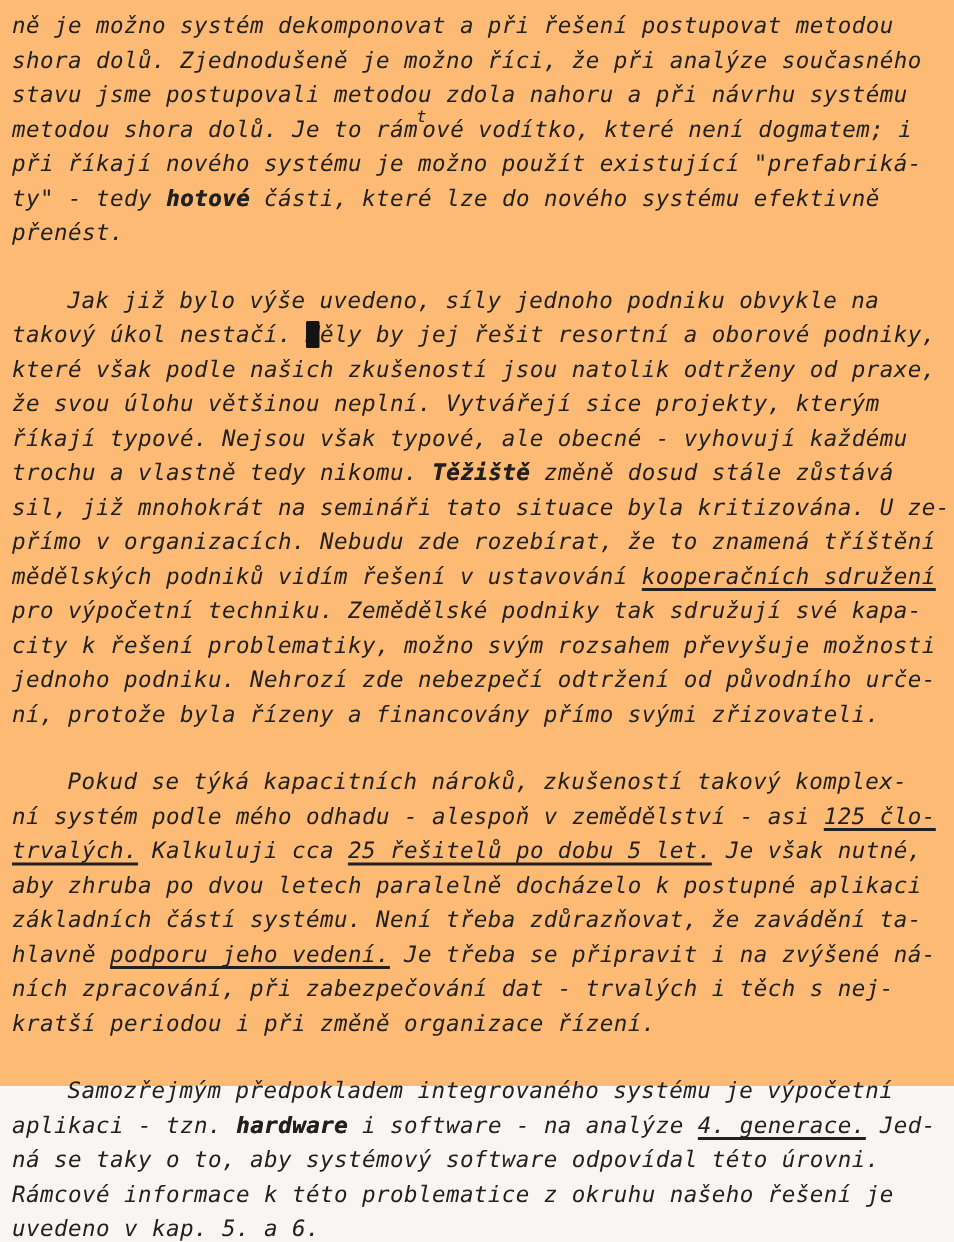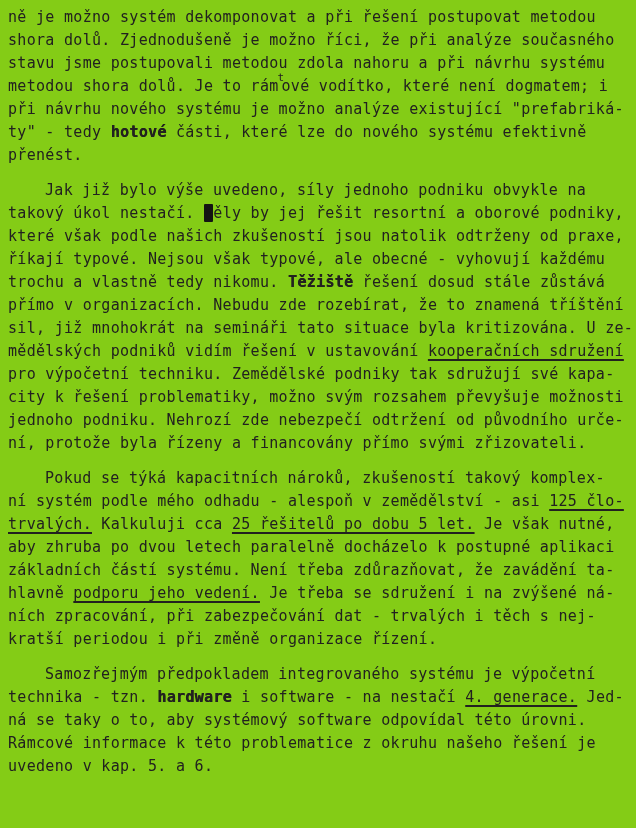--- a/index.html
+++ b/index.html
@@ -8,32 +8,33 @@
     background: #f7f6f2;
   }
   body {
     width: 636px;
     height: 828px;
     overflow: hidden;
   }
   .page {
     box-sizing: border-box;
     width: 636px;
-    height: 828px;
+    height: 724px;
     padding: 6px 6px 0 8px;
-    background: #84cc16;
+    background: #fdba74;
     color: #222120;
     font-family: "DejaVu Sans Mono", "Liberation Mono", monospace;
     font-size: 15px;
     line-height: 23px;
     letter-spacing: 0.3px;
+    font-style: italic;
     -webkit-font-smoothing: antialiased;
   }
   .paragraph { margin: 0; }
-  .paragraph + .paragraph { margin-top: 12px; }
+  .paragraph + .paragraph { margin-top: 22px; }
   .line {
     white-space: pre;
     height: 23px;
   }
   .line.indent { padding-left: 37px; }
   .seg { display: inline; }
   .u {
     text-decoration: underline;
     text-decoration-thickness: 1.5px;
     text-underline-offset: 3px;
@@ -58,48 +59,49 @@
 </style>
 </head>
 <body>
 
 <div class="page">
     <div class="paragraph">
       <div class="line"><span class="seg">ně je možno systém dekomponovat a při řešení postupovat metodou</span></div>
       <div class="line"><span class="seg">shora dolů. Zjednodušeně je možno říci, že při analýze současného</span></div>
       <div class="line"><span class="seg">stavu jsme postupovali metodou zdola nahoru a při návrhu systému</span></div>
       <div class="line"><span class="seg">metodou shora dolů. Je to rám</span><span class="seg ins">t</span><span class="seg">ové vodítko, které není dogmatem; i</span></div>
-      <div class="line"><span class="seg">při návrhu nového systému je možno analýze existující "prefabriká-</span></div>
+      <div class="line"><span class="seg">při říkají nového systému je možno použít existující "prefabriká-</span></div>
       <div class="line"><span class="seg">ty" - tedy </span><span class="seg b">hotové</span><span class="seg"> části, které lze do nového systému efektivně</span></div>
       <div class="line"><span class="seg">přenést.</span></div>
     </div>
     <div class="paragraph">
       <div class="line indent"><span class="seg">Jak již bylo výše uvedeno, síly jednoho podniku obvykle na</span></div>
       <div class="line"><span class="seg">takový úkol nestačí. </span><span class="seg blot">M</span><span class="seg">ěly by jej řešit resortní a oborové podniky,</span></div>
       <div class="line"><span class="seg">které však podle našich zkušeností jsou natolik odtrženy od praxe,</span></div>
+      <div class="line"><span class="seg">že svou úlohu většinou neplní. Vytvářejí sice projekty, kterým</span></div>
       <div class="line"><span class="seg">říkají typové. Nejsou však typové, ale obecné - vyhovují každému</span></div>
-      <div class="line"><span class="seg">trochu a vlastně tedy nikomu. </span><span class="seg b">Těžiště</span><span class="seg"> řešení dosud stále zůstává</span></div>
+      <div class="line"><span class="seg">trochu a vlastně tedy nikomu. </span><span class="seg b">Těžiště</span><span class="seg"> změně dosud stále zůstává</span></div>
+      <div class="line"><span class="seg">sil, již mnohokrát na semináři tato situace byla kritizována. U ze-</span></div>
       <div class="line"><span class="seg">přímo v organizacích. Nebudu zde rozebírat, že to znamená tříštění</span></div>
-      <div class="line"><span class="seg">sil, již mnohokrát na semináři tato situace byla kritizována. U ze-</span></div>
       <div class="line"><span class="seg">mědělských podniků vidím řešení v ustavování </span><span class="seg u">kooperačních sdružení</span></div>
       <div class="line"><span class="seg">pro výpočetní techniku. Zemědělské podniky tak sdružují své kapa-</span></div>
       <div class="line"><span class="seg">city k řešení problematiky, možno svým rozsahem převyšuje možnosti</span></div>
       <div class="line"><span class="seg">jednoho podniku. Nehrozí zde nebezpečí odtržení od původního urče-</span></div>
       <div class="line"><span class="seg">ní, protože byla řízeny a financovány přímo svými zřizovateli.</span></div>
     </div>
     <div class="paragraph">
       <div class="line indent"><span class="seg">Pokud se týká kapacitních nároků, zkušeností takový komplex-</span></div>
       <div class="line"><span class="seg">ní systém podle mého odhadu - alespoň v zemědělství - asi </span><span class="seg u">125 člo-</span></div>
       <div class="line"><span class="seg u">trvalých.</span><span class="seg"> Kalkuluji cca </span><span class="seg u">25 řešitelů po dobu 5 let.</span><span class="seg"> Je však nutné,</span></div>
       <div class="line"><span class="seg">aby zhruba po dvou letech paralelně docházelo k postupné aplikaci</span></div>
       <div class="line"><span class="seg">základních částí systému. Není třeba zdůrazňovat, že zavádění ta-</span></div>
-      <div class="line"><span class="seg">hlavně </span><span class="seg u">podporu jeho vedení.</span><span class="seg"> Je třeba se sdružení i na zvýšené ná-</span></div>
+      <div class="line"><span class="seg">hlavně </span><span class="seg u">podporu jeho vedení.</span><span class="seg"> Je třeba se připravit i na zvýšené ná-</span></div>
       <div class="line"><span class="seg">ních zpracování, při zabezpečování dat - trvalých i těch s nej-</span></div>
       <div class="line"><span class="seg">kratší periodou i při změně organizace řízení.</span></div>
     </div>
     <div class="paragraph">
       <div class="line indent"><span class="seg">Samozřejmým předpokladem integrovaného systému je výpočetní</span></div>
-      <div class="line"><span class="seg">technika - tzn. </span><span class="seg b">hardware</span><span class="seg"> i software - na nestačí </span><span class="seg u">4. generace.</span><span class="seg"> Jed-</span></div>
+      <div class="line"><span class="seg">aplikaci - tzn. </span><span class="seg b">hardware</span><span class="seg"> i software - na analýze </span><span class="seg u">4. generace.</span><span class="seg"> Jed-</span></div>
       <div class="line"><span class="seg">ná se taky o to, aby systémový software odpovídal této úrovni.</span></div>
       <div class="line"><span class="seg">Rámcové informace k této problematice z okruhu našeho řešení je</span></div>
       <div class="line"><span class="seg">uvedeno v kap. 5. a 6.</span></div>
     </div>
   </div>
 
 </body></html>

